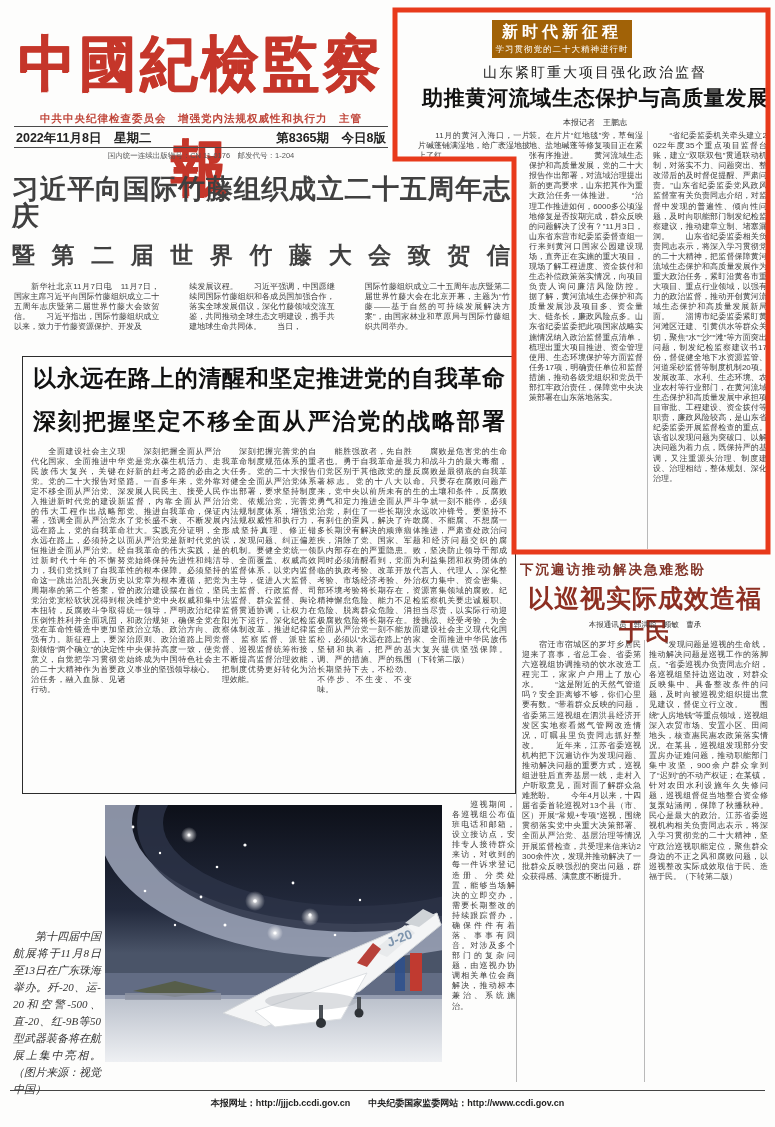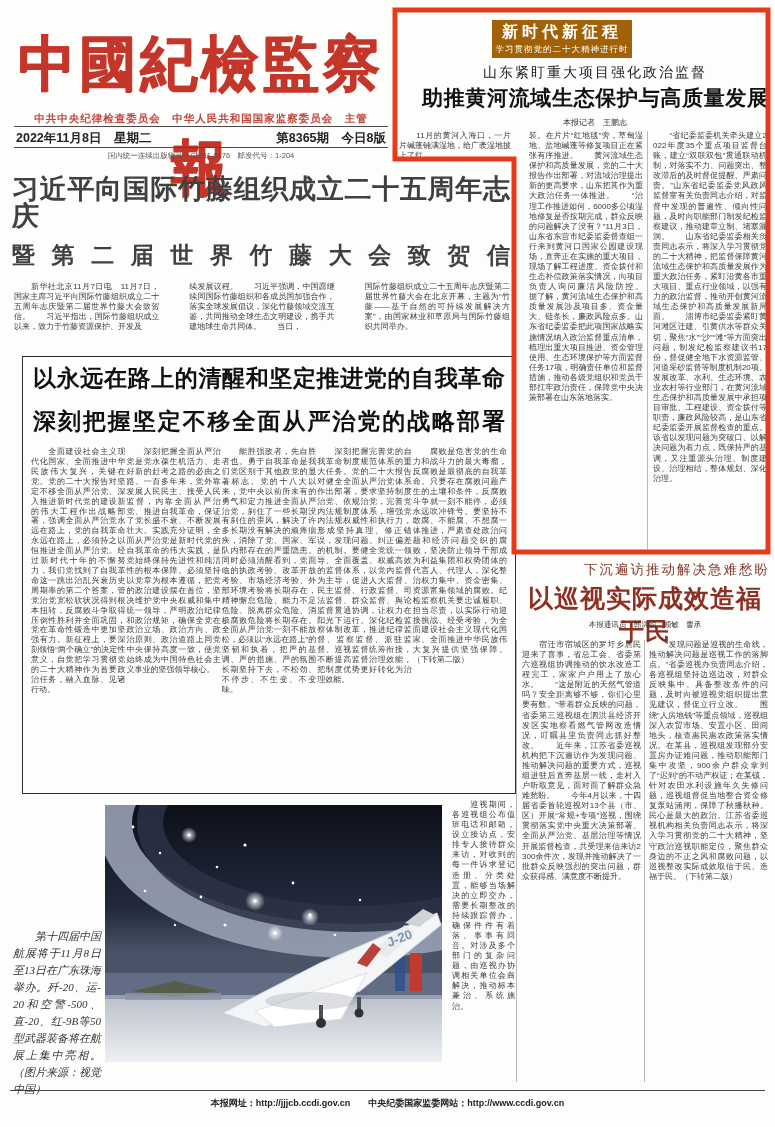--- a/index.html
+++ b/index.html
@@ -40,77 +40,77 @@
   .com-head{margin:12px 10px 0 10px;font-family:"Liberation Serif","DejaVu Serif",serif;
       font-weight:bold;color:#111;font-size:23px;text-align:justify;text-align-last:justify;line-height:1.35;}
   .com-cols{display:flex;gap:1px;margin:10px 8px 0 8px;height:318px;overflow:hidden;}
   .com-cols .c{flex:1;font-size:8px;line-height:1.24;color:#3b3b3b;text-align:justify;
       overflow:hidden;word-break:break-all;}
   
   .photo{left:105px;top:805px;width:337px;height:257px;overflow:hidden;}
   .caption{left:13px;top:928px;width:88px;font-family:Liberation Serif, serif;
       font-style:italic;font-size:11px;line-height:1.55;color:#333;text-align:justify;word-break:break-all;}
   
-  .xs-kicker{left:520px;top:561px;width:250px;text-align:right;font-size:13.5px;
-      letter-spacing:2px;color:#833528;font-family:"Liberation Serif","DejaVu Serif",serif;font-weight:normal;}
+  .xs-kicker{left:520px;top:561px;width:250px;text-align:left;font-size:13.5px;
+      letter-spacing:2px;color:#833528;font-family:"Liberation Serif","DejaVu Serif",serif;font-weight:bold;}
   .xs-head{left:516px;top:582px;width:258px;text-align:center;font-size:25px;font-weight:bold;
       color:#8d2f22;font-family:Liberation Mono, monospace;letter-spacing:1px;}
   .xs-byline{left:520px;top:620px;width:250px;font-size:7.5px;}
   .vline{width:1px;background:#b9b9b9;}
   
   .footer-rule{left:10px;top:1090px;width:755px;height:1px;background:#444;}
   .footer{left:10px;top:1097px;width:755px;text-align:center;font-size:9px;color:#222;font-weight:bold;}
   
   #annot{left:0;top:0;pointer-events:none;z-index:60;}
 </style>
 </head>
 <body>
 
 <div id="page">
 
   <div class="abs mast-title">中國紀檢監察報</div>
-  <div class="abs mast-super">中共中央纪律检查委员会　中华人民共和国国家监察委员会　主管</div>
+  <div class="abs mast-super">中共中央纪律检查委员会　增强党内法规权威性和执行力　主管</div>
   <div class="abs rule" style="left:14px;top:126px;width:374px;"></div>
   <div class="abs dateline">
     <span class="iss">第8365期　今日8版</span>
     <span>2022年11月8日　星期二</span>
   </div>
   <div class="abs rule" style="left:14px;top:147px;width:374px;"></div>
   <div class="abs serial">国内统一连续出版物号：CN 11-0176　邮发代号：1-204</div>
 
   <div class="abs badge">
     <div class="b1">新时代新征程</div>
     <div class="b2">学习贯彻党的二十大精神进行时</div>
   </div>
   <div class="abs sd-kicker">山东紧盯重大项目强化政治监督</div>
   <div class="abs sd-head">助推黄河流域生态保护与高质量发展</div>
   <div class="abs sd-byline byline">本报记者　王鹏志</div>
-  <div class="abs bodytxt" style="left:399px;top:131px;width:112px;height:33px;">　　11月的黄河入海口，一片片碱蓬铺满湿地，给广袤湿地披上了红</div>
+  <div class="abs bodytxt" style="left:418px;top:131px;width:112px;height:33px;">　　11月的黄河入海口，一片片碱蓬铺满湿地，给广袤湿地披上了红</div>
   <div class="abs bodytxt" style="left:529px;top:131px;width:114px;height:418px;">装。在片片“红地毯”旁，草甸湿地、盐地碱蓬等修复项目正在紧张有序推进。　　黄河流域生态保护和高质量发展，党的二十大报告作出部署，对流域治理提出新的更高要求，山东把其作为重大政治任务一体推进。　　“治理工作推进如何，6000多公顷湿地修复是否按期完成，群众反映的问题解决了没有？”11月3日，山东省东营市纪委监委督查组一行来到黄河口国家公园建设现场，直奔正在实施的重大项目，现场了解工程进度、资金拨付和生态补偿政策落实情况，向项目负责人询问廉洁风险防控。　　据了解，黄河流域生态保护和高质量发展涉及项目多、资金量大、链条长，廉政风险点多。山东省纪委监委把此项国家战略实施情况纳入政治监督重点清单，梳理出重大项目推进、资金管理使用、生态环境保护等方面监督任务17项，明确责任单位和监督措施，推动各级党组织和党员干部扛牢政治责任，保障党中央决策部署在山东落地落实。</div>
   <div class="abs vline" style="left:647px;top:131px;height:418px;"></div>
   <div class="abs bodytxt" style="left:653px;top:131px;width:114px;height:418px;">　　“省纪委监委机关牵头建立2022年度35个重点项目监督台账，建立“双联双包”贯通联动机制，对落实不力、问题突出、整改滞后的及时督促提醒、严肃问责。”山东省纪委监委党风政风监督室有关负责同志介绍，对监督中发现的普遍性、倾向性问题，及时向职能部门制发纪检监察建议，推动建章立制、堵塞漏洞。　　山东省纪委监委相关负责同志表示，将深入学习贯彻党的二十大精神，把监督保障黄河流域生态保护和高质量发展作为重大政治任务，紧盯沿黄各市重大项目、重点行业领域，以强有力的政治监督，推动开创黄河流域生态保护和高质量发展新局面。　　淄博市纪委监委紧盯黄河滩区迁建、引黄供水等群众关切，聚焦“水”“沙”“滩”等方面突出问题，制发纪检监察建议书17份，督促健全地下水资源监管、河道采砂监督等制度机制20项。　　发展改革、水利、生态环境、农业农村等行业部门，在黄河流域生态保护和高质量发展中承担项目审批、工程建设、资金拨付等职责，廉政风险较高，是山东省纪委监委开展监督检查的重点。该省以发现问题为突破口、以解决问题为着力点，既保持严的基调，又注重源头治理、制度建设、治理相结，整体规划、深化治理。</div>
 
   <div class="abs bam-head">
     <div class="bam-l1">习近平向国际竹藤组织成立二十五周年志庆</div>
     <div class="bam-l2">暨第二届世界竹藤大会致贺信</div>
   </div>
   <div class="abs" style="left:14px;top:282px;width:496px;height:70px;display:flex;gap:30px;">
     <div class="bodytxt" style="flex:1;height:70px;">　　新华社北京11月7日电　11月7日，国家主席习近平向国际竹藤组织成立二十五周年志庆暨第二届世界竹藤大会致贺信。　　习近平指出，国际竹藤组织成立以来，致力于竹藤资源保护、开发及</div>
     <div class="bodytxt" style="flex:1;height:70px;">续发展议程。　　习近平强调，中国愿继续同国际竹藤组织和各成员国加强合作，落实全球发展倡议，深化竹藤领域交流互鉴，共同推动全球生态文明建设，携手共建地球生命共同体。　　当日，</div>
     <div class="bodytxt" style="flex:1;height:70px;">国际竹藤组织成立二十五周年志庆暨第二届世界竹藤大会在北京开幕，主题为“竹藤——基于自然的可持续发展解决方案”，由国家林业和草原局与国际竹藤组织共同举办。</div>
   </div>
 
   <div class="abs combox">
     <div class="com-head" style="margin-top:6px;">以永远在路上的清醒和坚定推进党的自我革命</div>
     <div class="com-head">深刻把握坚定不移全面从严治党的战略部署</div>
     <div class="com-cols">
       <div class="c">　　全面建设社会主义现代化国家、全面推进中华民族伟大复兴，关键在党。党的二十大报告对坚定不移全面从严治党、深入推进新时代党的建设新的伟大工程作出战略部署，强调全面从严治党永远在路上，党的自我革命永远在路上，必须持之以恒推进全面从严治党。经过新时代十年的不懈努力，我们党找到了自我革命这一跳出治乱兴衰历史周期率的第二个答案，管党治党宽松软状况得到根本扭转，反腐败斗争取得压倒性胜利并全面巩固，党在革命性锻造中更加坚强有力。新征程上，要深刻领悟“两个确立”的决定性意义，自觉把学习贯彻党的二十大精神作为首要政治任务，融入血脉、见诸行动。</div>
       <div class="c">　　深刻把握全面从严治党是党永葆生机活力、走好新的赶考之路的必由之路。一百多年来，党外靠发展人民民主、接受人民监督，内靠全面从严治党、推进自我革命，保证了党长盛不衰、不断发展壮大。实践充分证明，全面从严治党是新时代党的自我革命的伟大实践，是党始终保持先进性和纯洁性的根本保障。必须坚持以党章为根本遵循，把党的政治建设摆在首位，坚决维护党中央权威和集中统一领导，严明政治纪律和政治规矩，确保全党在政治立场、政治方向、政治原则、政治道路上同党中央保持高度一致，使党始终成为中国特色社会主义事业的坚强领导核心。</div>
+      <div class="c">　　深刻把握完善党的自我革命制度规范体系的重大任务。党的二十大报告对健全全面从严治党体系作出部署，要求坚持制度治党、依规治党，完善党内法规制度体系，增强党内法规权威性和执行力，形成坚持真理、修正错误，发现问题、纠正偏差的机制。要健全党统一领导、全面覆盖、权威高效的监督体系，以党内监督为主导，促进人大监督、民主监督、行政监督、司法监督、群众监督、舆论监督贯通协调，让权力在阳光下运行。深化纪检监察体制改革，推进纪律监督、监察监督、派驻监督、巡视监督统筹衔接，不断提高监督治理效能，把制度优势更好转化为治理效能。</div>
       <div class="c">　　能胜强敌者，先自胜者也。勇于自我革命是我们党区别于其他政党的显著标志。党的十八大以来，党中央以前所未有的勇气和定力推进全面从严治党，刹住了一些长期没有刹住的歪风，解决了许多长期没有解决的顽瘴痼疾，消除了党、国家、军队内部存在的严重隐患。同时必须清醒看到，党面临的执政考验、改革开放考验、市场经济考验、外部环境考验将长期存在，精神懈怠危险、能力不足危险、脱离群众危险、消极腐败危险将长期存在。全面从严治党一刻不能放松，必须以“永远在路上”的坚韧和执着，把严的基调、严的措施、严的氛围长期坚持下去，不松劲、不停步、不生变、不变味。</div>
-      <div class="c">　　深刻把握完善党的自我革命制度规范体系的重大任务。党的二十大报告对健全全面从严治党体系作出部署，要求坚持制度治党、依规治党，完善党内法规制度体系，增强党内法规权威性和执行力，形成坚持真理、修正错误，发现问题、纠正偏差的机制。要健全党统一领导、全面覆盖、权威高效的监督体系，以党内监督为主导，促进人大监督、民主监督、行政监督、司法监督、群众监督、舆论监督贯通协调，让权力在阳光下运行。深化纪检监察体制改革，推进纪律监督、监察监督、派驻监督、巡视监督统筹衔接，不断提高监督治理效能，把制度优势更好转化为治理效能。</div>
       <div class="c">　　腐败是危害党的生命力和战斗力的最大毒瘤，反腐败是最彻底的自我革命。只要存在腐败问题产生的土壤和条件，反腐败斗争就一刻不能停，必须永远吹冲锋号。要坚持不敢腐、不能腐、不想腐一体推进，严肃查处政治问题和经济问题交织的腐败，坚决防止领导干部成为利益集团和权势团体的代言人、代理人，深化整治权力集中、资金密集、资源富集领域的腐败。纪检监察机关要忠诚履职、担当尽责，以实际行动迎接挑战、经受考验，为全面建设社会主义现代化国家、全面推进中华民族伟大复兴提供坚强保障。（下转第二版）</div>
     </div>
   </div>
 
   <div class="abs photo">
     <svg width="337" height="257" viewBox="0 0 337 257" xmlns="http://www.w3.org/2000/svg">
       <defs>
         <linearGradient id="gHall" x1="0" y1="0" x2="0" y2="1">
           <stop offset="0" stop-color="#0d1019"></stop>
             <stop offset="0.55" stop-color="#232a3d"></stop>

